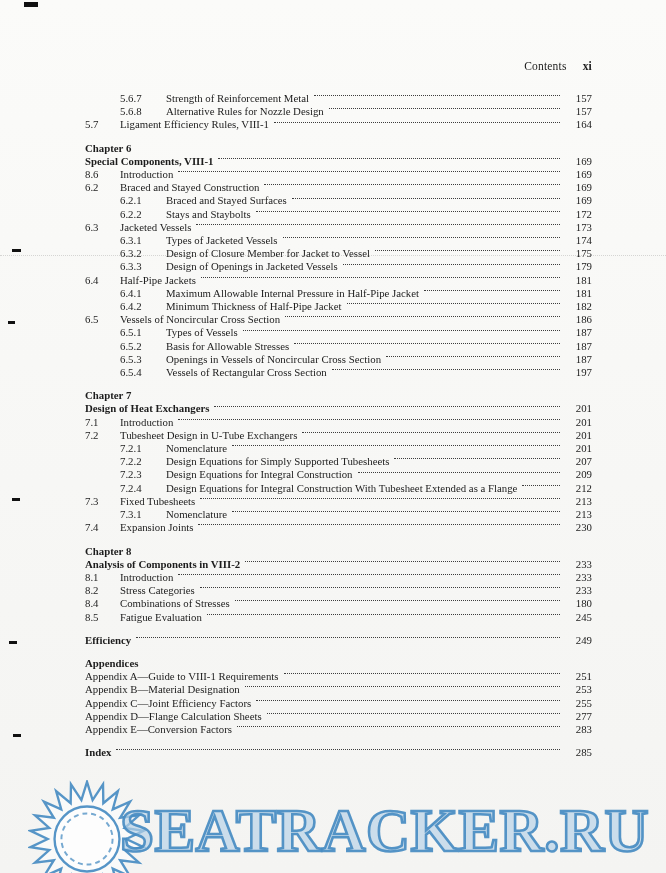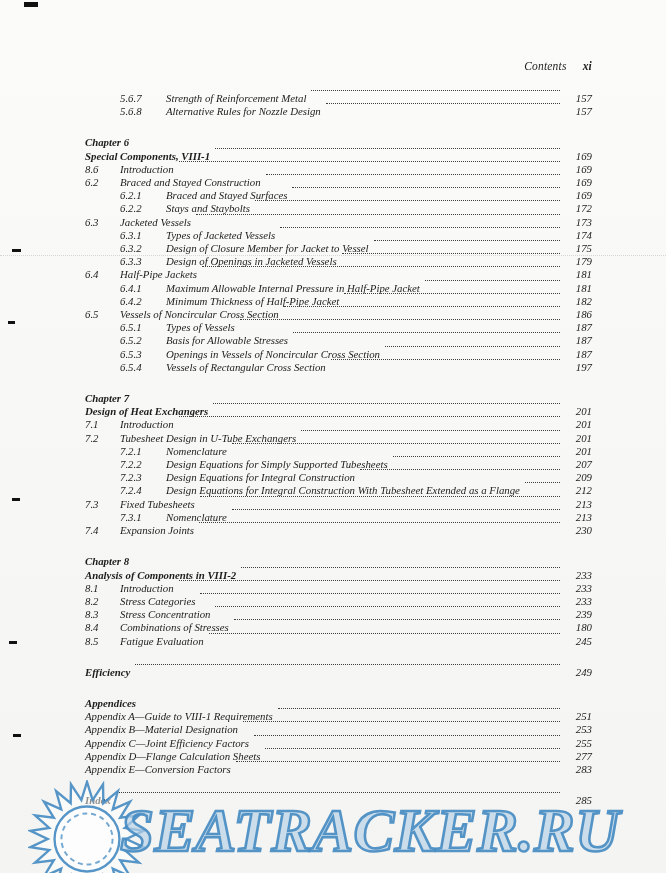--- a/index.html
+++ b/index.html
@@ -6,35 +6,34 @@
   html,body { width:666px; height:873px; }
   body {
     position:relative; overflow:hidden;
     background:#efefed;
     font-family:"Liberation Serif", serif;
     color:#1c1c1c;
   }
   .page {
     position:absolute; inset:0;
     background:linear-gradient(180deg,#fbfbf9 0%, #f7f7f5 55%, #f4f4f2 100%);
-    font-style:italic;
   }
   
   .running-head {
     position:absolute; top:60px; right:74px;
     font-size:11.5px; letter-spacing:.2px;
   }
   .running-head .folio { font-weight:bold; margin-left:16px; }
   
   .toc {
     position:absolute; top:92px; left:85px; right:74px;
     font-size:10.8px; line-height:13.2px;
   }
-  .row { display:flex; align-items:flex-start; white-space:nowrap; }
-  .row.gap { margin-top:18px; }
+  .row { display:flex; align-items:center; white-space:nowrap; }
+  .row.gap { margin-top:10px; }
   .row.l2 { padding-left:35px; }
   .num { flex:0 0 35px; }
   .l2 .num { flex-basis:46px; }
   .chapter-label .title, .chapter-title .title { font-weight:bold; }
   .leader {
     flex:1 1 auto; min-width:12px;
     border-bottom:1.5px dotted #3d3d3d;
     margin:0 6px 2px 5px;
     transform:translateY(-2px);
   }
@@ -79,20 +78,26 @@
         <span class="title">Strength of Reinforcement Metal</span>
         <span class="leader"></span>
         <span class="pg">157</span>
       </div>
       <div class="row l2">
         <span class="num">5.6.8</span>
         <span class="title">Alternative Rules for Nozzle Design</span>
         <span class="leader"></span>
         <span class="pg">157</span>
       </div>
+      <div class="row l1">
+        <span class="num">5.7</span>
+        <span class="title">Ligament Efficiency Rules, VIII-1</span>
+        <span class="leader"></span>
+        <span class="pg">164</span>
+      </div>
       <div class="row chapter-label gap">
         <span class="title">Chapter 6</span>
       </div>
       <div class="row chapter-title">
         <span class="title">Special Components, VIII-1</span>
         <span class="leader"></span>
         <span class="pg">169</span>
       </div>
       <div class="row l1">
         <span class="num">8.6</span>
@@ -264,26 +269,20 @@
         <span class="num">8.1</span>
         <span class="title">Introduction</span>
         <span class="leader"></span>
         <span class="pg">233</span>
       </div>
       <div class="row l1">
         <span class="num">8.2</span>
         <span class="title">Stress Categories</span>
         <span class="leader"></span>
         <span class="pg">233</span>
-      </div>
-      <div class="row l1">
-        <span class="num">8.3</span>
-        <span class="title">Stress Concentration</span>
-        <span class="leader"></span>
-        <span class="pg">239</span>
       </div>
       <div class="row l1">
         <span class="num">8.4</span>
         <span class="title">Combinations of Stresses</span>
         <span class="leader"></span>
         <span class="pg">180</span>
       </div>
       <div class="row l1">
         <span class="num">8.5</span>
         <span class="title">Fatigue Evaluation</span>

